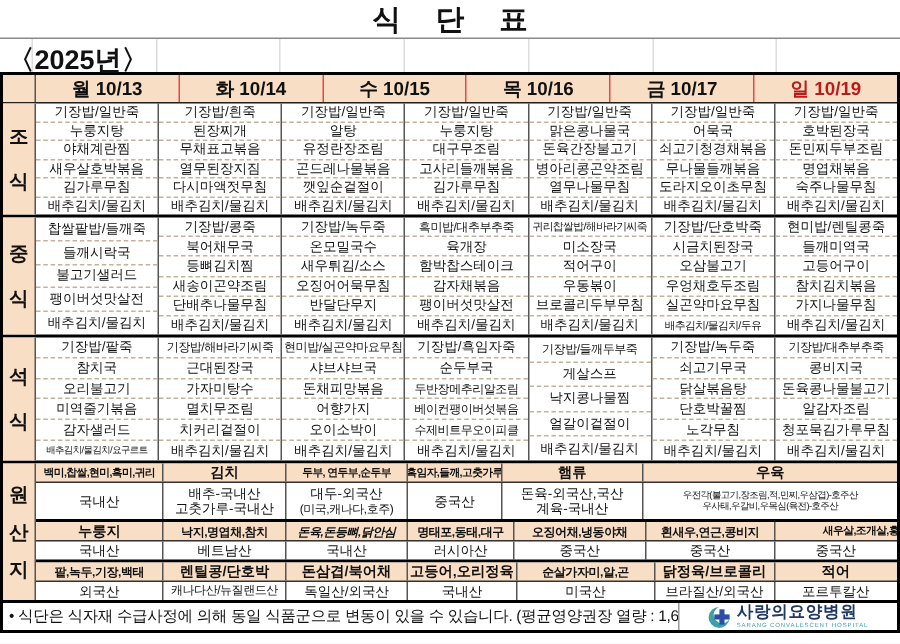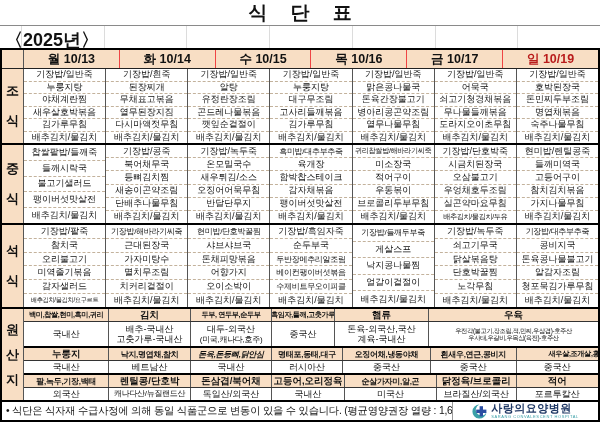--- a/index.html
+++ b/index.html
@@ -231,21 +231,21 @@
           </div>
           <div class="day-col">
             <div class="menu-item fs8">기장밥/해바라기씨죽</div>
             <div class="menu-item fs9">근대된장국</div>
             <div class="menu-item fs9">가자미탕수</div>
             <div class="menu-item fs9">멸치무조림</div>
             <div class="menu-item fs9">치커리겉절이</div>
             <div class="menu-item fs9">배추김치/물김치</div>
           </div>
           <div class="day-col">
-            <div class="menu-item fs8">현미밥/단호박꿀찜</div>
+            <div class="menu-item fs8">현미밥/실곤약마요무침</div>
             <div class="menu-item fs9">샤브샤브국</div>
             <div class="menu-item fs9">돈채피망볶음</div>
             <div class="menu-item fs9">어향가지</div>
             <div class="menu-item fs9">오이소박이</div>
             <div class="menu-item fs9">배추김치/물김치</div>
           </div>
           <div class="day-col">
             <div class="menu-item fs9">기장밥/흑임자죽</div>
             <div class="menu-item fs9">순두부국</div>
             <div class="menu-item fs8">두반장메추리알조림</div>

